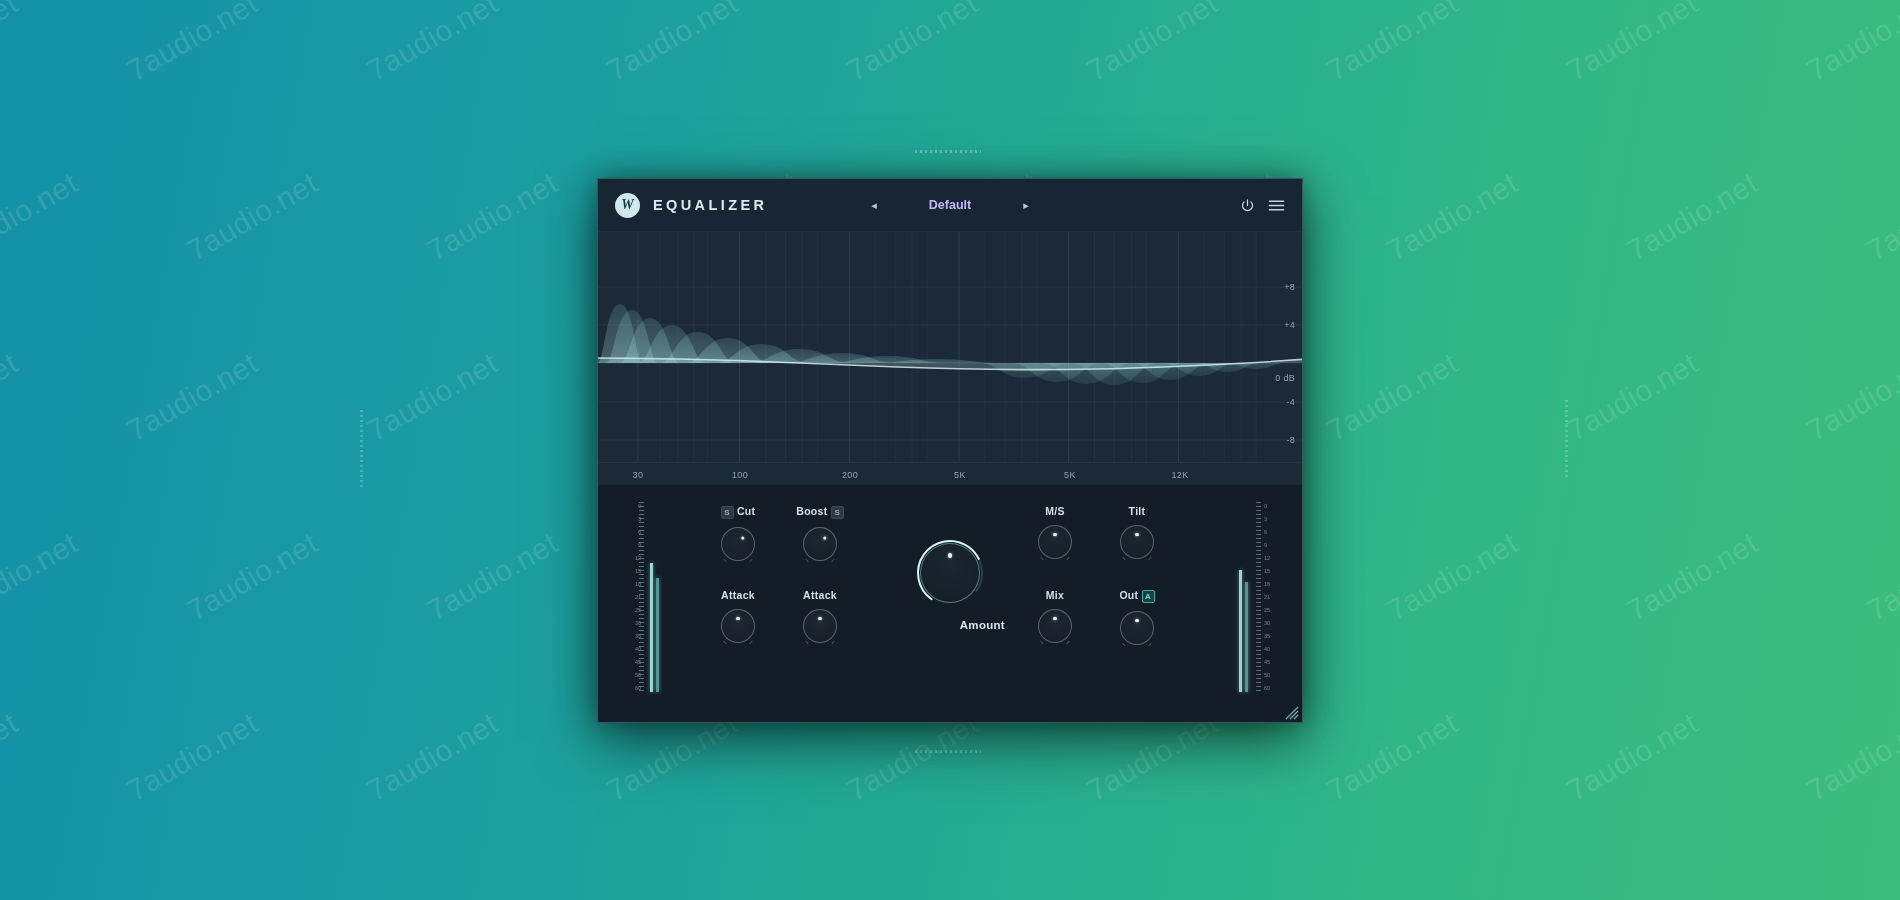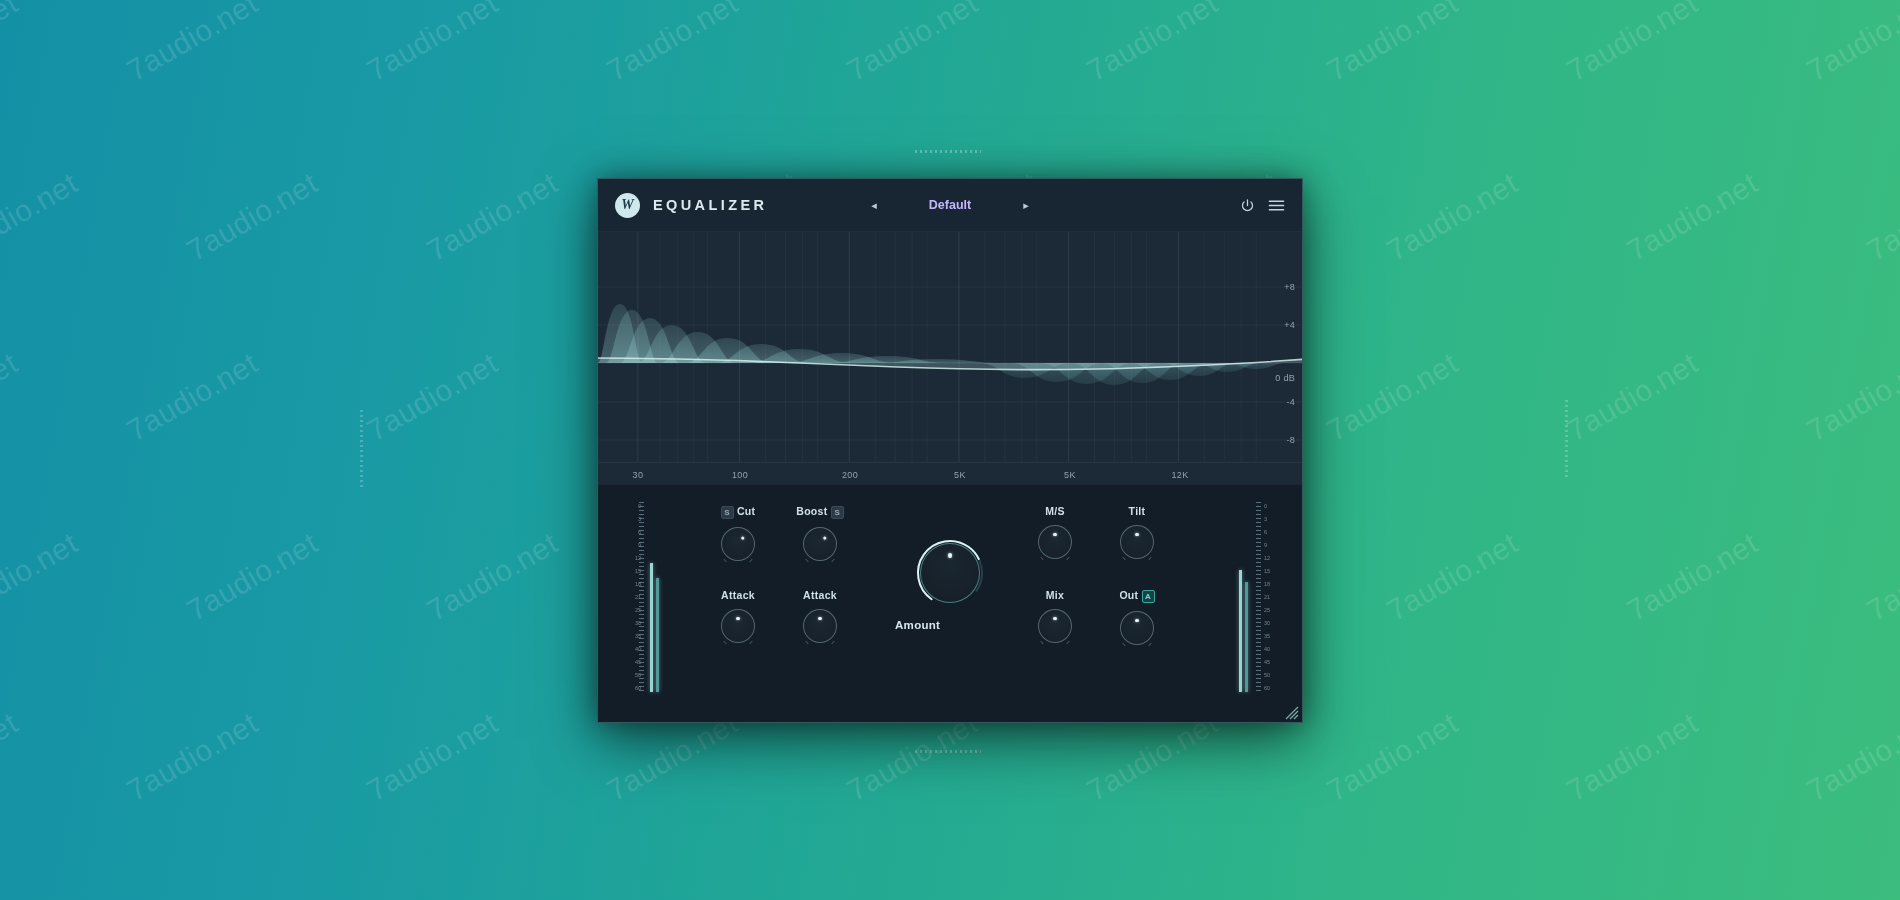--- a/index.html
+++ b/index.html
@@ -143,21 +143,21 @@
     display:inline-block;width:13px;height:13px;line-height:12px;
     font-size:8px;font-weight:700;text-align:center;border-radius:2px;
     vertical-align:middle;
   }
   .badge.s{ background:#2d3a45;color:#93a8b3;border:1px solid #3b4a55; }
   .badge.a{ background:#1c3f44;color:#5fe3d8;border:1px solid #3aa79c; }
 
   
   #amount-cell{
     position:absolute;left:50%;top:52px;transform:translateX(-50%);
-    width:110px;text-align:left;
+    width:110px;text-align:right;
   }
   #amount-knob{
     width:72px;height:72px;border-radius:50%;margin:0 auto;position:relative;
   }
   #amount-knob .ring{
     position:absolute;inset:6px;border-radius:50%;
     border:1px solid rgba(120,200,200,.55);
     background:radial-gradient(circle at 50% 38%,#1a2630 0%,#141e27 100%);
   }
   #amount-knob svg{ position:absolute; inset:0; }

